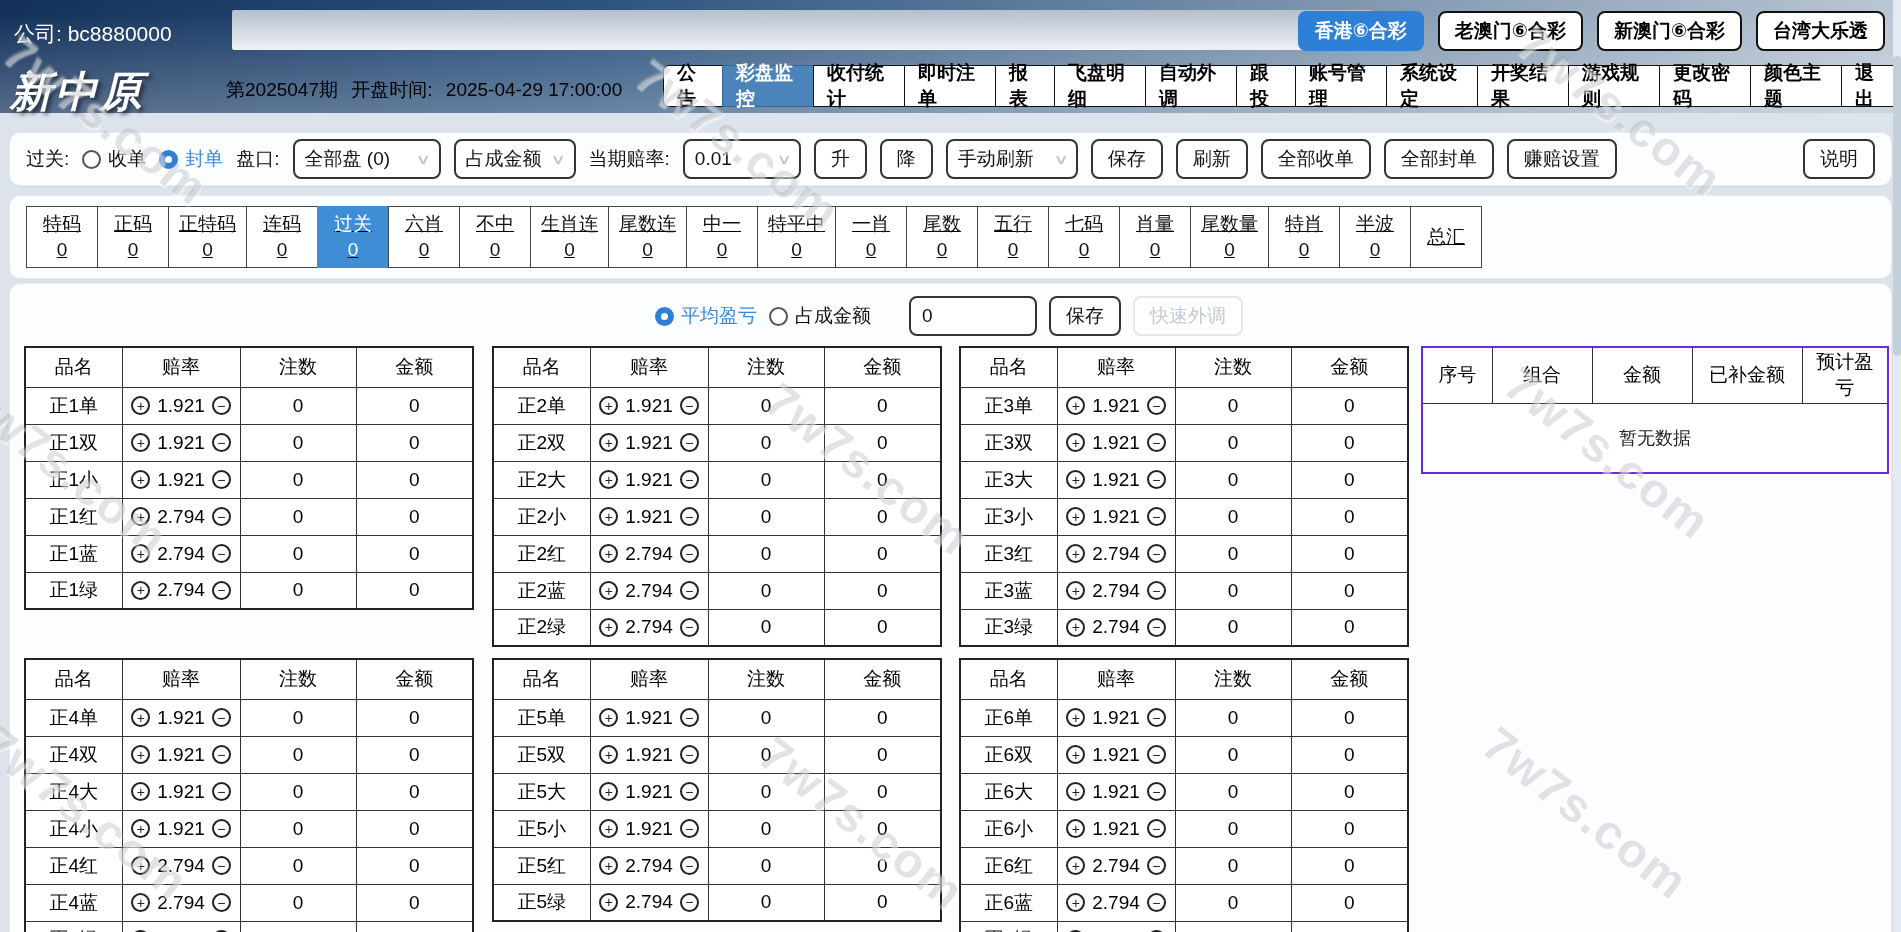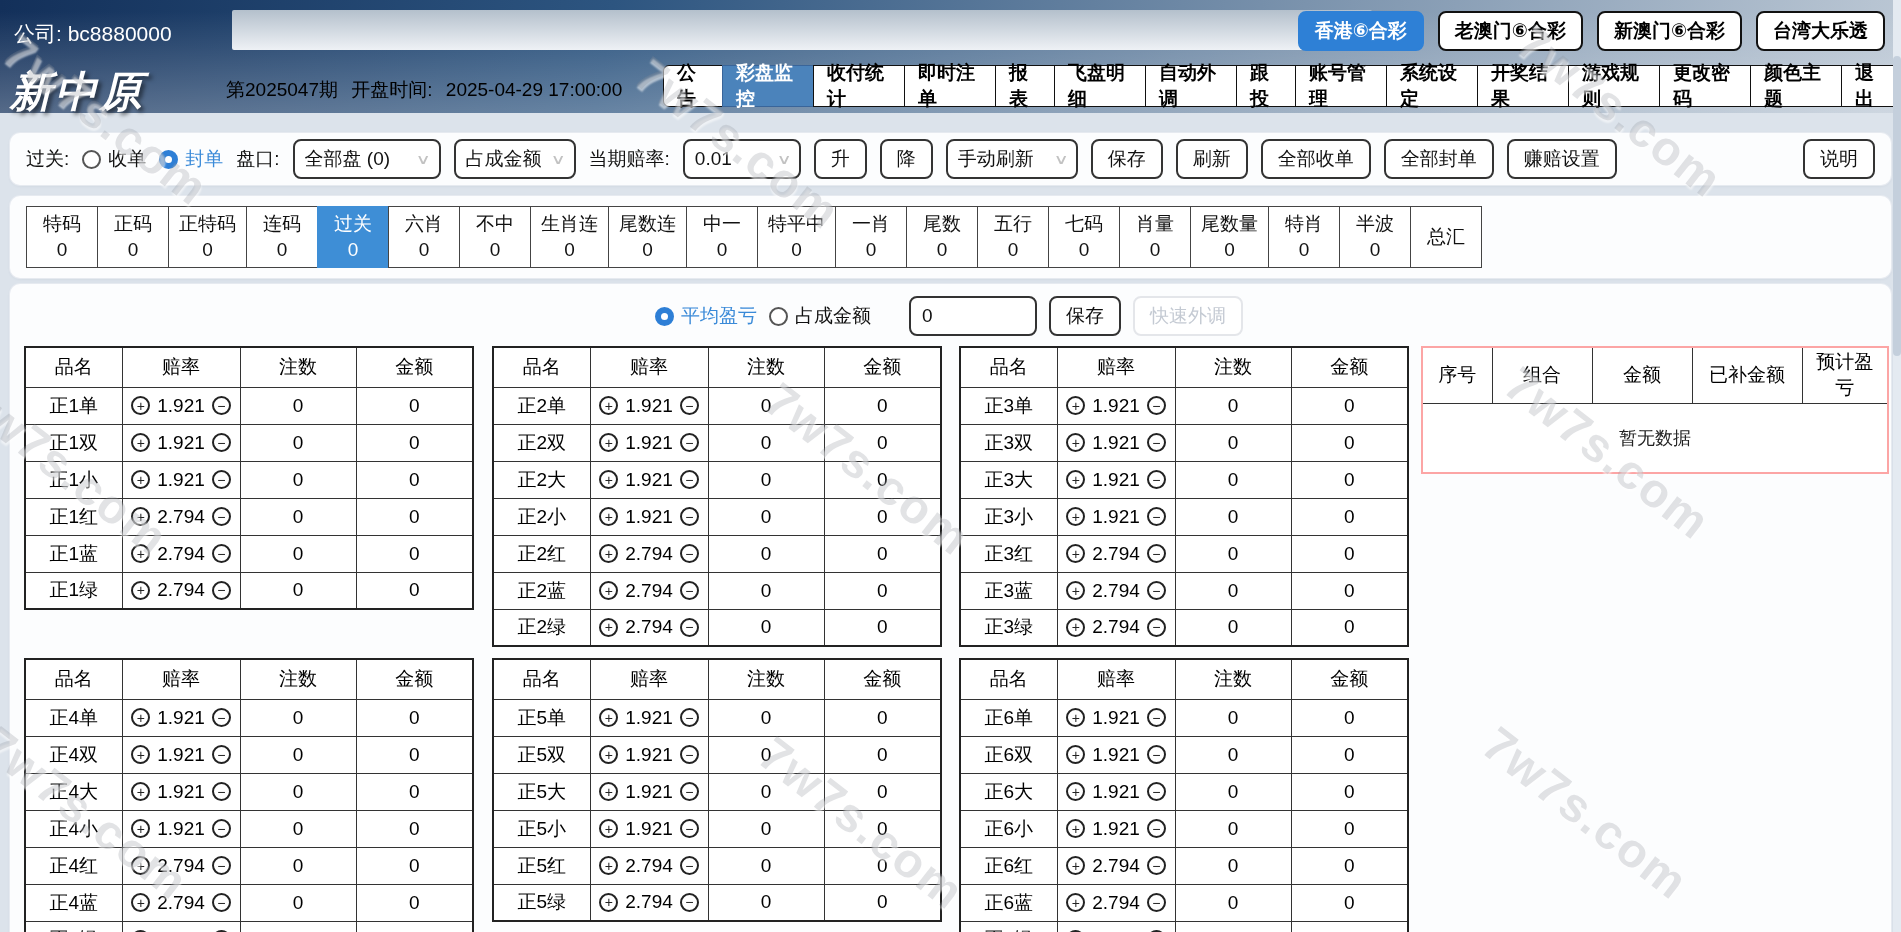--- a/index.html
+++ b/index.html
@@ -47,21 +47,21 @@
     display:flex; align-items:center; justify-content:space-between; padding:0 10px;
     font-size:19px; color:#111; }
   .select .chev { color:#c2c2c2; font-size:14px; margin-left:8px; transform:scaleX(1.5); }
   .btn { border:2px solid #333; border-radius:8px; height:40px; padding:0 15px; background:#fff;
     font-size:19px; color:#111; display:flex; align-items:center; justify-content:center;
     white-space:nowrap; }
   .btn.disabled { border-color:#e4e6ea; color:#c4cad3; }
   .spacer { flex:1; }
 
   
-  .tabs-panel { left:10px; top:196px; width:1881px; height:82px; padding:10px 18px 0 16px; }
+  .tabs-panel { left:10px; top:196px; width:1881px; height:82px; padding:10px 18px 0 16px;text-decoration:underline; }
   .tabs { display:flex; }
   .tab { min-width:72px; padding:3px 10px; border:1px solid #444; margin-left:-1px; height:62px;
     background:#fff; display:flex; flex-direction:column; align-items:center; justify-content:center;
     font-size:19px; color:#111; line-height:26px; }
   .tab:first-child { margin-left:0; }
   .tab.active { background:#3e8ed6; border-color:#3e8ed6; color:#fff; }
   .tab .cnt:empty { display:none; }
   .tab.single { justify-content:center; }
 
   
@@ -78,21 +78,21 @@
   .bet-table td { height:37px; }
   .bet-table .c0 { width:97px; } .bet-table .c1 { width:118px; }
   .bet-table .c2 { width:116px; } .bet-table .c3 { width:117px; }
   .rate-cell { display:flex; align-items:center; justify-content:center; gap:7px; }
   .rate-icon { width:19px; height:19px; border:2px solid #222; border-radius:50%;
     display:inline-flex; align-items:center; justify-content:center; font-size:14px;
     line-height:1; color:#222; background:#fff; }
   .pos0 { left:14px;  top:62px; }  .pos1 { left:482px; top:62px; }  .pos2 { left:949px; top:62px; }
   .pos3 { left:14px;  top:374px; } .pos4 { left:482px; top:374px; } .pos5 { left:949px; top:374px; }
 
-  .summary { position:absolute; left:1411px; top:62px; border:2px solid #fca5a5; }
+  .summary { position:absolute; left:1411px; top:62px; border:2px solid #6d28d9; }
   .summary th, .summary td { border:1px solid #333; font-weight:normal; font-size:19px;
     color:#000; text-align:center; padding:0 6px; }
   .summary th { height:56px; }
   .summary .s0{width:70px;} .summary .s1{width:100px;} .summary .s2{width:100px;}
   .summary .s3{width:110px;} .summary .s4{width:86px;}
   .summary td { height:70px; font-size:18px; color:#222; }
 
   
   .wm { position:absolute; z-index:50; pointer-events:none; font-size:48px; font-weight:bold;
     color:rgba(138,144,152,0.25); letter-spacing:2px; transform:rotate(38deg);

